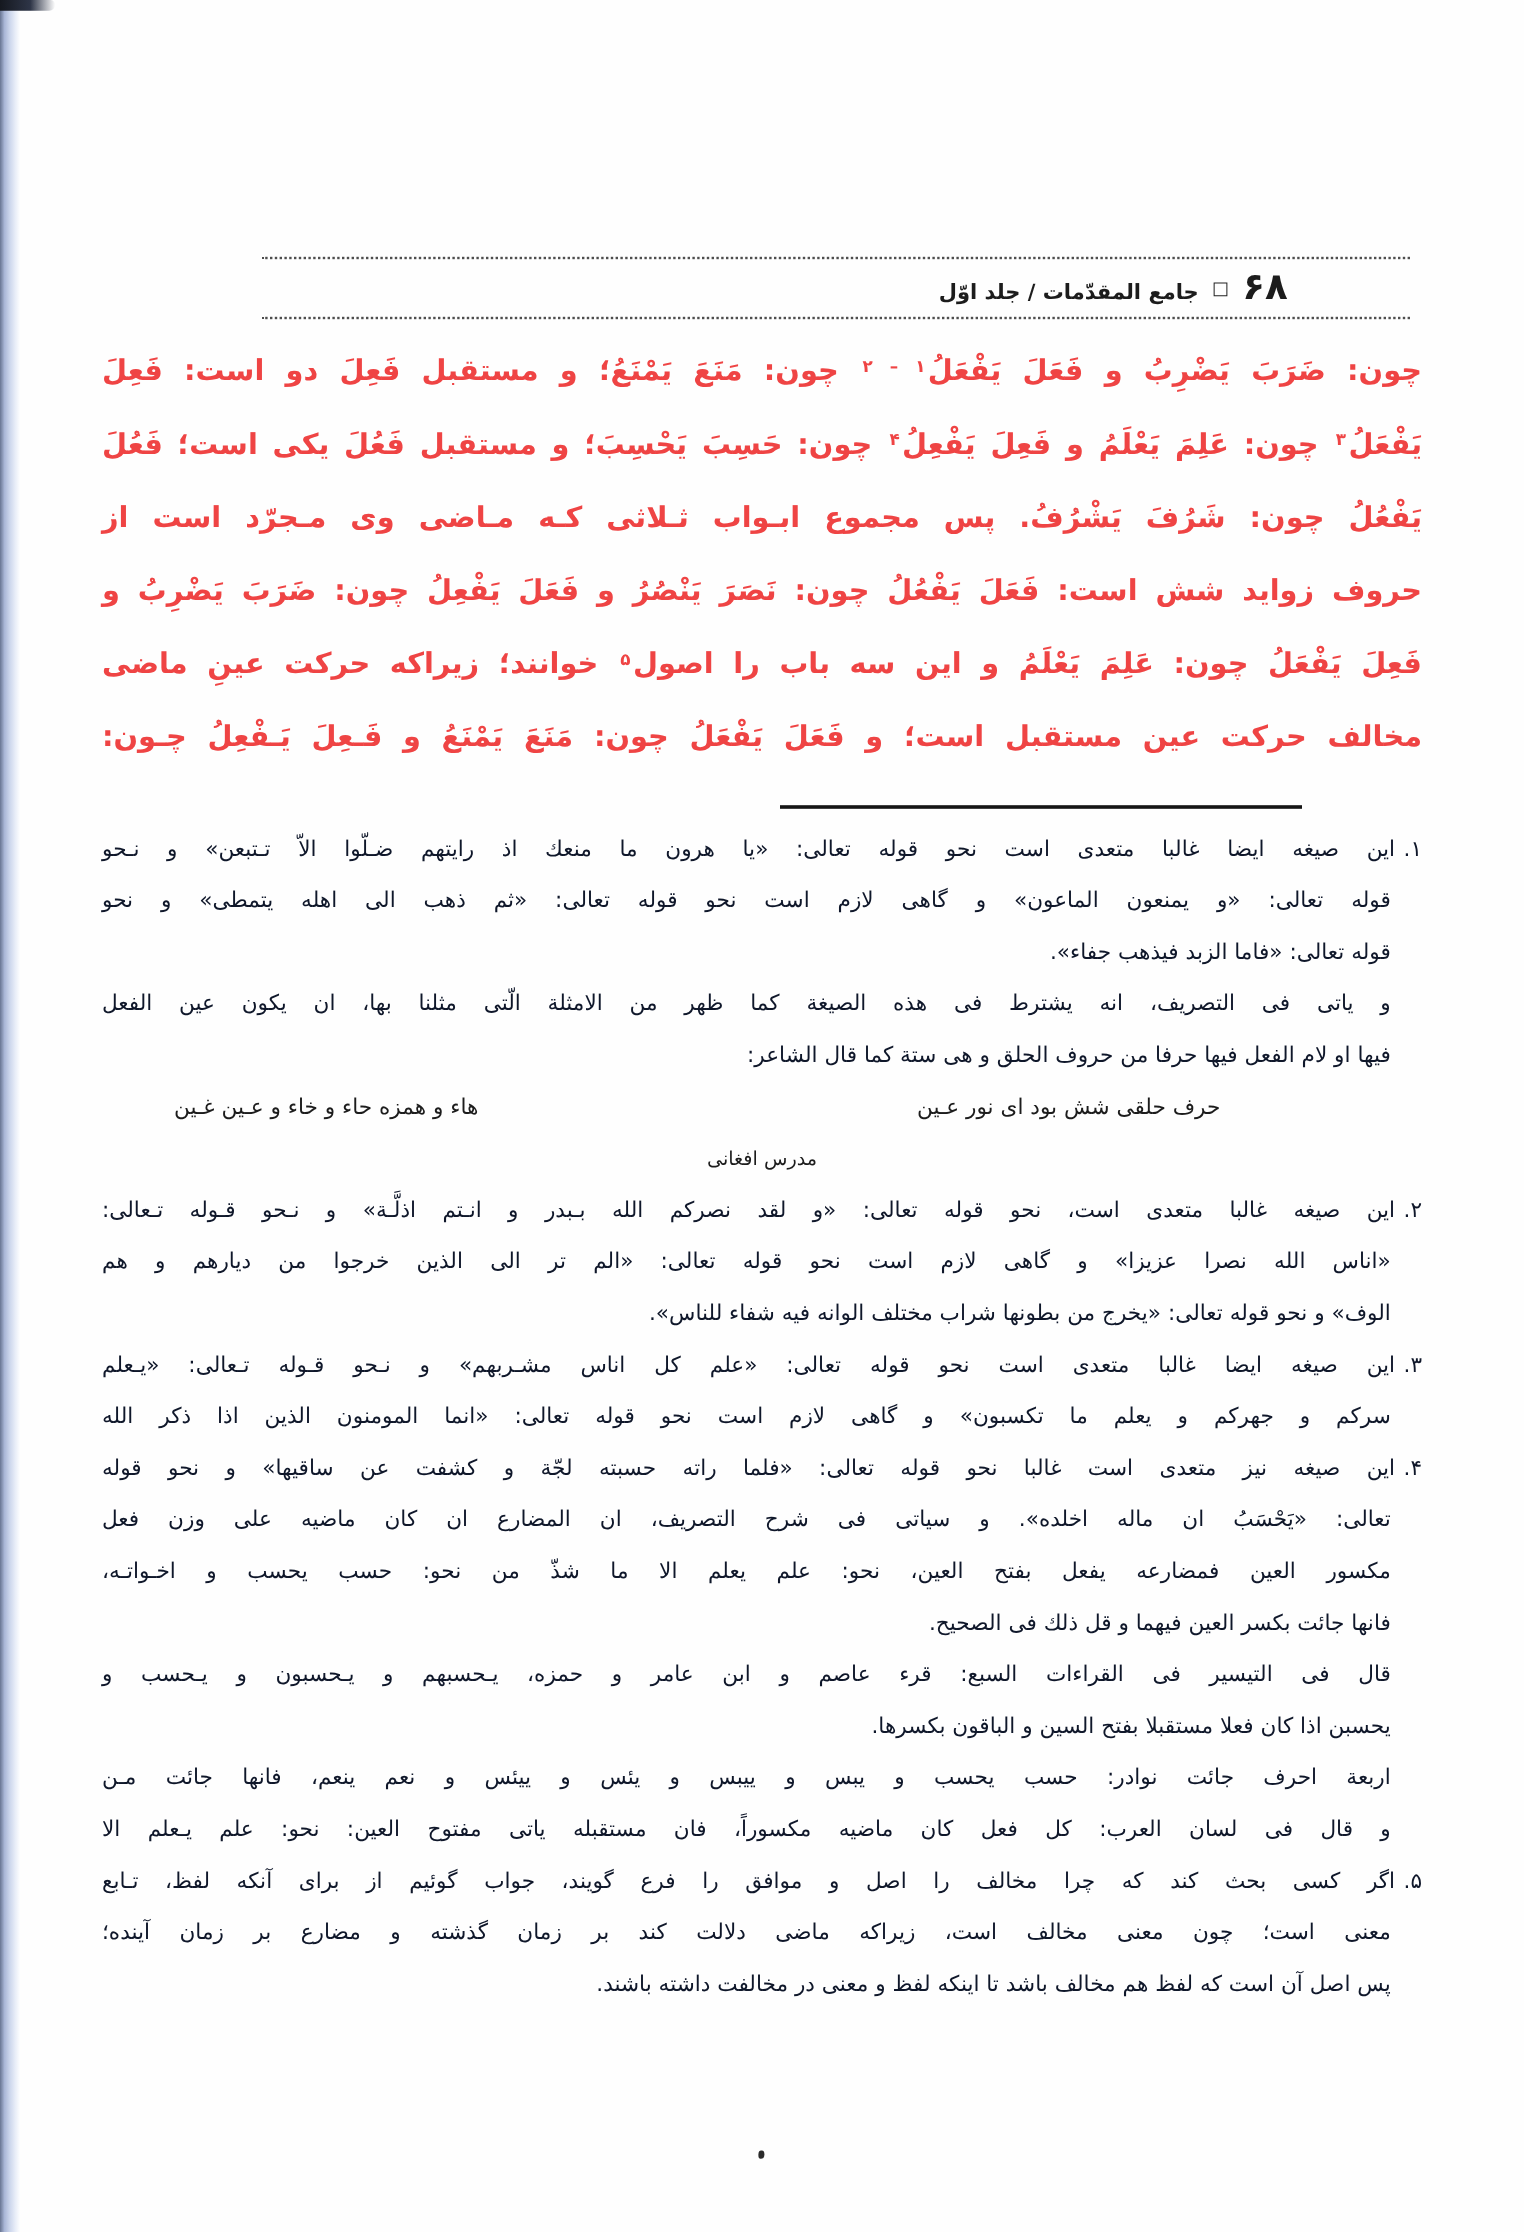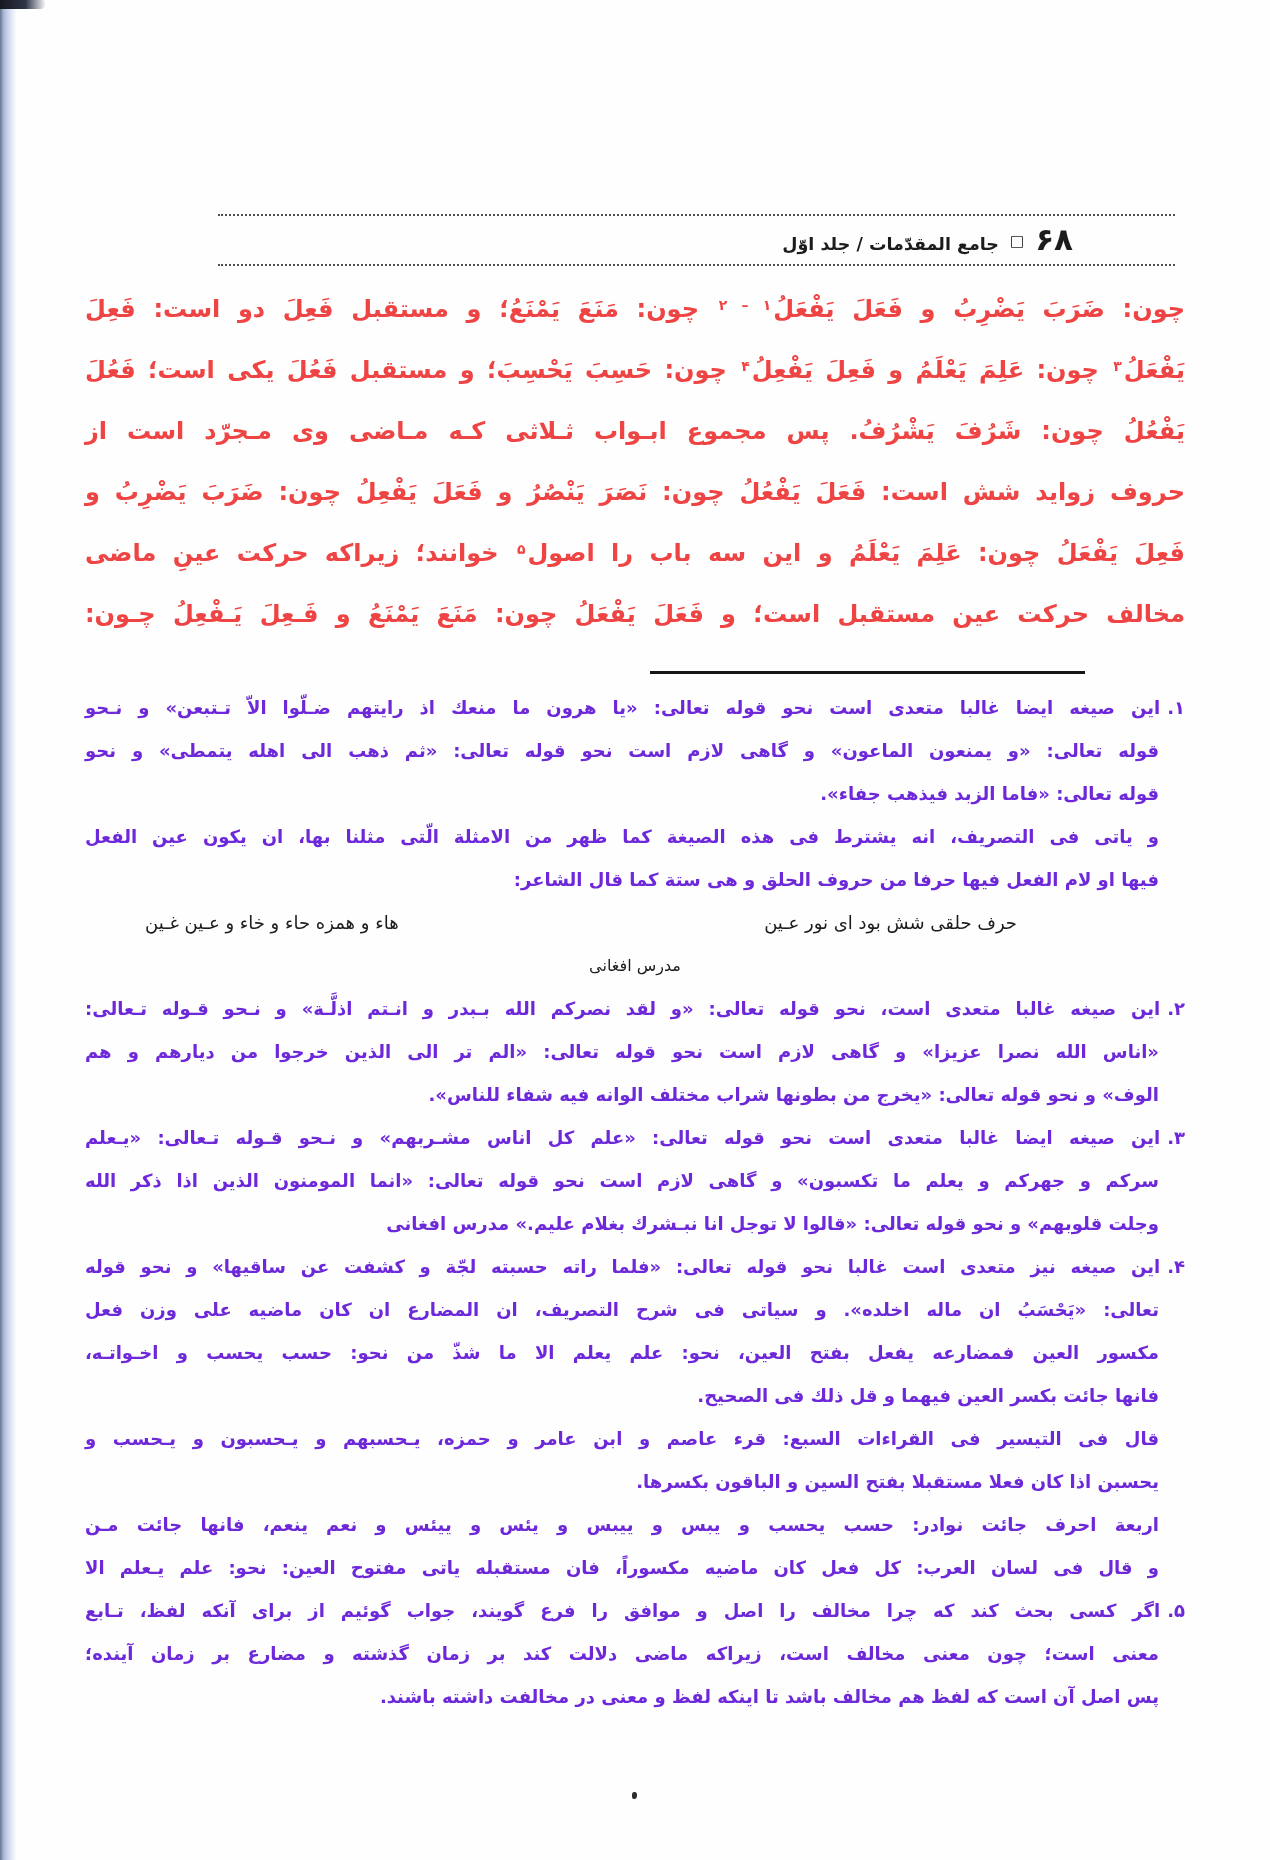--- a/index.html
+++ b/index.html
@@ -36,22 +36,22 @@
     text-align:justify; text-align-last:justify;
   }
   sup.fn-ref { font-size:14px; line-height:0; vertical-align:7px; font-weight:bold; padding:0 2px; }
 
   
   .separator { width:435px; height:0; border-top:3px solid #151515; margin:26px 100px 12px 0; }
 
   
   .footnote { margin:0; }
   .fn-line {
-    font-size:18px; line-height:43px; color:#6d28d9;
-    text-align:justify; text-align-last:justify; padding-right:26px;font-weight:bold;
+    font-size:18px; line-height:43px; color:#0f172a;
+    text-align:justify; text-align-last:justify; padding-right:26px;
   }
   .fn-line.first { padding-right:0; }
   .fn-line.no-just { text-align:right; text-align-last:right; }
   .fn-num { margin-left:7px; }
   .verse {
     display:flex; justify-content:space-between;
     font-size:18px; line-height:43px; padding-right:168px; padding-left:60px;
   }
   .credit { text-align:center; font-size:16px; line-height:43px; }
 
@@ -101,21 +101,20 @@
           <div class="credit">مدرس افغانى</div>
         </div>
         <div class="footnote">
           <div class="fn-line first"><span class="fn-num">۲.</span>اين صيغه غالبا متعدى است، نحو قوله تعالى: «و لقد نصركم الله بـبدر و انـتم اذلَّـة» و نـحو قـوله تـعالى:</div>
           <div class="fn-line cont">«اناس الله نصرا عزيزا» و گاهى لازم است نحو قوله تعالى: «الم تر الى الذين خرجوا من ديارهم و هم</div>
           <div class="fn-line cont no-just">الوف» و نحو قوله تعالى: «يخرج من بطونها شراب مختلف الوانه فيه شفاء للناس».</div>
         </div>
         <div class="footnote">
           <div class="fn-line first"><span class="fn-num">۳.</span>اين صيغه ايضا غالبا متعدى است نحو قوله تعالى: «علم كل اناس مشـربهم» و نـحو قـوله تـعالى: «يـعلم</div>
           <div class="fn-line cont">سركم و جهركم و يعلم ما تكسبون» و گاهى لازم است نحو قوله تعالى: «انما المومنون الذين اذا ذكر الله</div>
-          <div class="fn-line cont no-just">وجلت قلوبهم» و نحو قوله تعالى: «قالوا لا توجل انا نبـشرك بغلام عليم.» مدرس افغانى</div>
         </div>
         <div class="footnote">
           <div class="fn-line first"><span class="fn-num">۴.</span>اين صيغه نيز متعدى است غالبا نحو قوله تعالى: «فلما راته حسبته لجّة و كشفت عن ساقيها» و نحو قوله</div>
           <div class="fn-line cont">تعالى: «يَحْسَبُ ان ماله اخلده». و سياتى فى شرح التصريف، ان المضارع ان كان ماضيه على وزن فعل</div>
           <div class="fn-line cont">مكسور العين فمضارعه يفعل بفتح العين، نحو: علم يعلم الا ما شذّ من نحو: حسب يحسب و اخـواتـه،</div>
           <div class="fn-line cont no-just">فانها جائت بكسر العين فيهما و قل ذلك فى الصحيح.</div>
           <div class="fn-line cont">قال فى التيسير فى القراءات السبع: قرء عاصم و ابن عامر و حمزه، يـحسبهم و يـحسبون و يـحسب و</div>
           <div class="fn-line cont no-just">يحسبن اذا كان فعلا مستقبلا بفتح السين و الباقون بكسرها.</div>
           <div class="fn-line cont">اربعة احرف جائت نوادر: حسب يحسب و يبس و ييبس و يئس و ييئس و نعم ينعم، فانها جائت مـن</div>
           <div class="fn-line cont">و قال فى لسان العرب: كل فعل كان ماضيه مكسوراً، فان مستقبله ياتى مفتوح العين: نحو: علم يـعلم الا</div>

